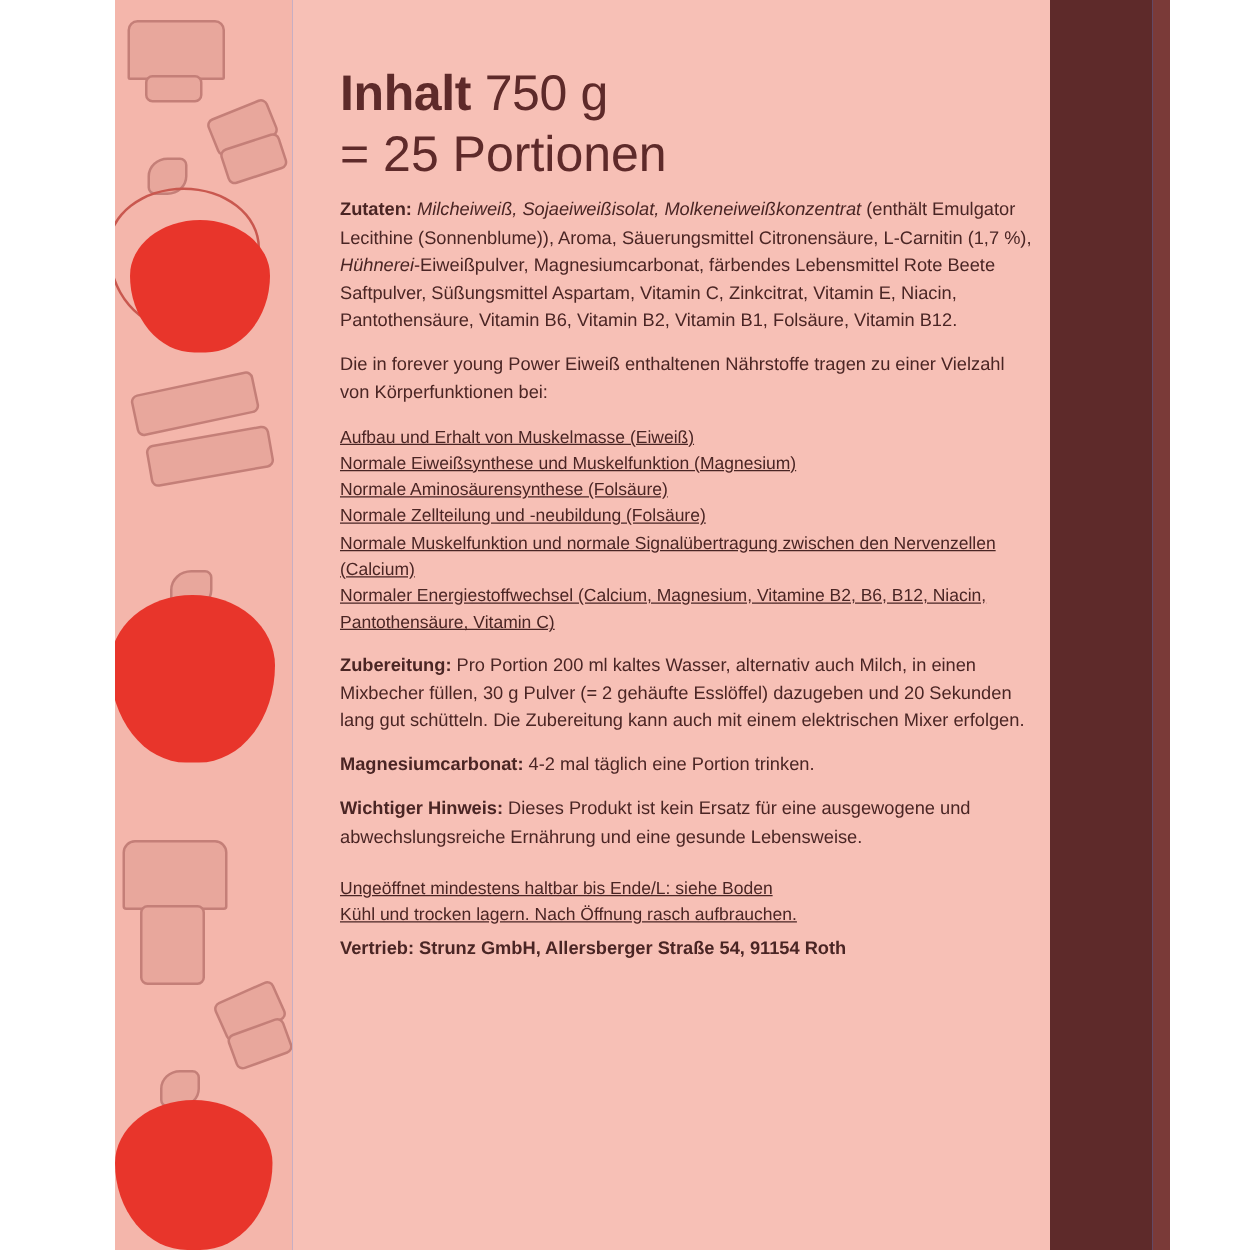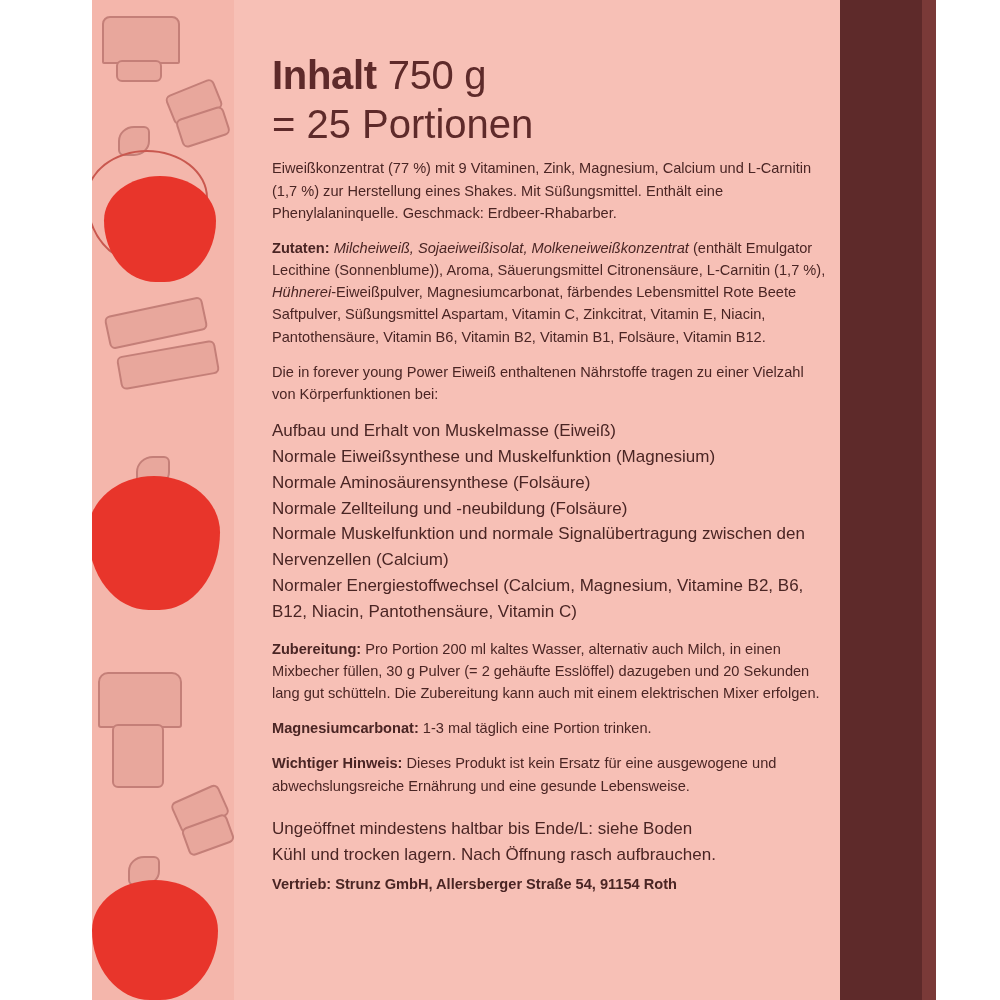--- a/index.html
+++ b/index.html
@@ -118,23 +118,24 @@
   p.block {
     font-size: 14.6px;
     line-height: 1.52;
     margin: 0 0 13px 0;
     color: #4a2524;
   }
   .b { font-weight: 700; }
   .i { font-style: italic; font-weight: 400; }
   .ii { font-style: italic; }
   .list-line {
-    font-size: 17px;
+    font-size: 14px;
     line-height: 1.52;
     color: #4a2524;
+    text-decoration: underline;
   }
   .benefits { margin: 0 0 13px 0; }
   .footer-block { margin-top: 16px; }
   .spacer-6 { height: 6px; }
 </style>
 </head>
 <body>
 
 <div class="package">
 
@@ -172,21 +173,20 @@
   <div class="panel-right-edge"></div>
 
   <div class="content">
 
     <div class="title">
       <span class="bold">Inhalt</span>
       <span>750 g</span>
     </div>
     <div class="title-line2">= 25 Portionen</div>
 
-    <p class="block">Eiweißkonzentrat (77 %) mit 9 Vitaminen, Zink, Magnesium, Calcium und L-Carnitin (1,7 %) zur Herstellung eines Shakes. Mit Süßungsmittel. Enthält eine Phenylalaninquelle. Geschmack: Erdbeer-Rhabarber.</p>
 
     <p class="block">
       <span class="b">Zutaten:</span>
       <span class="i">Milcheiweiß, Sojaeiweißisolat, Molkeneiweißkonzentrat</span><span> (enthält Emulgator Lecithine (Sonnenblume)), Aroma, Säuerungsmittel Citronensäure, L-Carnitin (1,7 %), </span><span class="ii">Hühnerei</span><span>-Eiweißpulver, Magnesiumcarbonat, färbendes Lebensmittel Rote Beete Saftpulver, Süßungsmittel Aspartam, Vitamin C, Zinkcitrat, Vitamin E, Niacin, Pantothensäure, Vitamin B6, Vitamin B2, Vitamin B1, Folsäure, Vitamin B12.</span>
     </p>
 
     <p class="block">Die in forever young Power Eiweiß enthaltenen Nährstoffe tragen zu einer Vielzahl von Körperfunktionen bei:</p>
 
     <div class="benefits">
       <div class="list-line">Aufbau und Erhalt von Muskelmasse (Eiweiß)</div>
@@ -195,21 +195,21 @@
       <div class="list-line">Normale Zellteilung und -neubildung (Folsäure)</div>
       <div class="list-line">Normale Muskelfunktion und normale Signalübertragung zwischen den Nervenzellen (Calcium)</div>
       <div class="list-line">Normaler Energiestoffwechsel (Calcium, Magnesium, Vitamine B2, B6, B12, Niacin, Pantothensäure, Vitamin C)</div>
     </div>
 
     <p class="block">
       <span class="b">Zubereitung:</span><span> Pro Portion 200 ml kaltes Wasser, alternativ auch Milch, in einen Mixbecher füllen, 30 g Pulver (= 2 gehäufte Esslöffel) dazugeben und 20 Sekunden lang gut schütteln. Die Zubereitung kann auch mit einem elektrischen Mixer erfolgen.</span>
     </p>
 
     <p class="block">
-      <span class="b">Magnesiumcarbonat:</span><span> 1-3 mal täglich eine Portion trinken.</span>
+      <span class="b">Magnesiumcarbonat:</span><span> 4-2 mal täglich eine Portion trinken.</span>
     </p>
 
     <p class="block">
       <span class="b">Wichtiger Hinweis:</span><span> Dieses Produkt ist kein Ersatz für eine ausgewogene und abwechslungsreiche Ernährung und eine gesunde Lebensweise.</span>
     </p>
 
     <div class="spacer-6"></div>
 
     <div class="list-line">Ungeöffnet mindestens haltbar bis Ende/L: siehe Boden</div>
     <div class="list-line">Kühl und trocken lagern. Nach Öffnung rasch aufbrauchen.</div>

